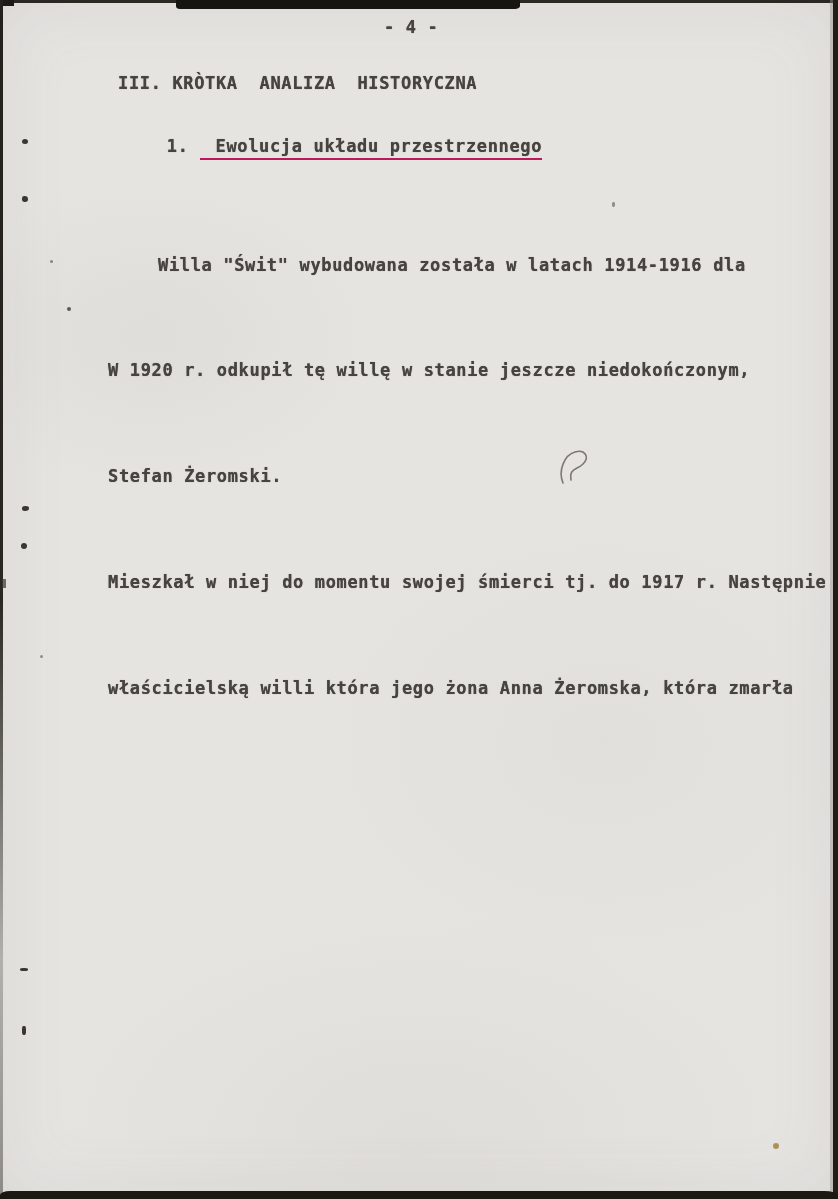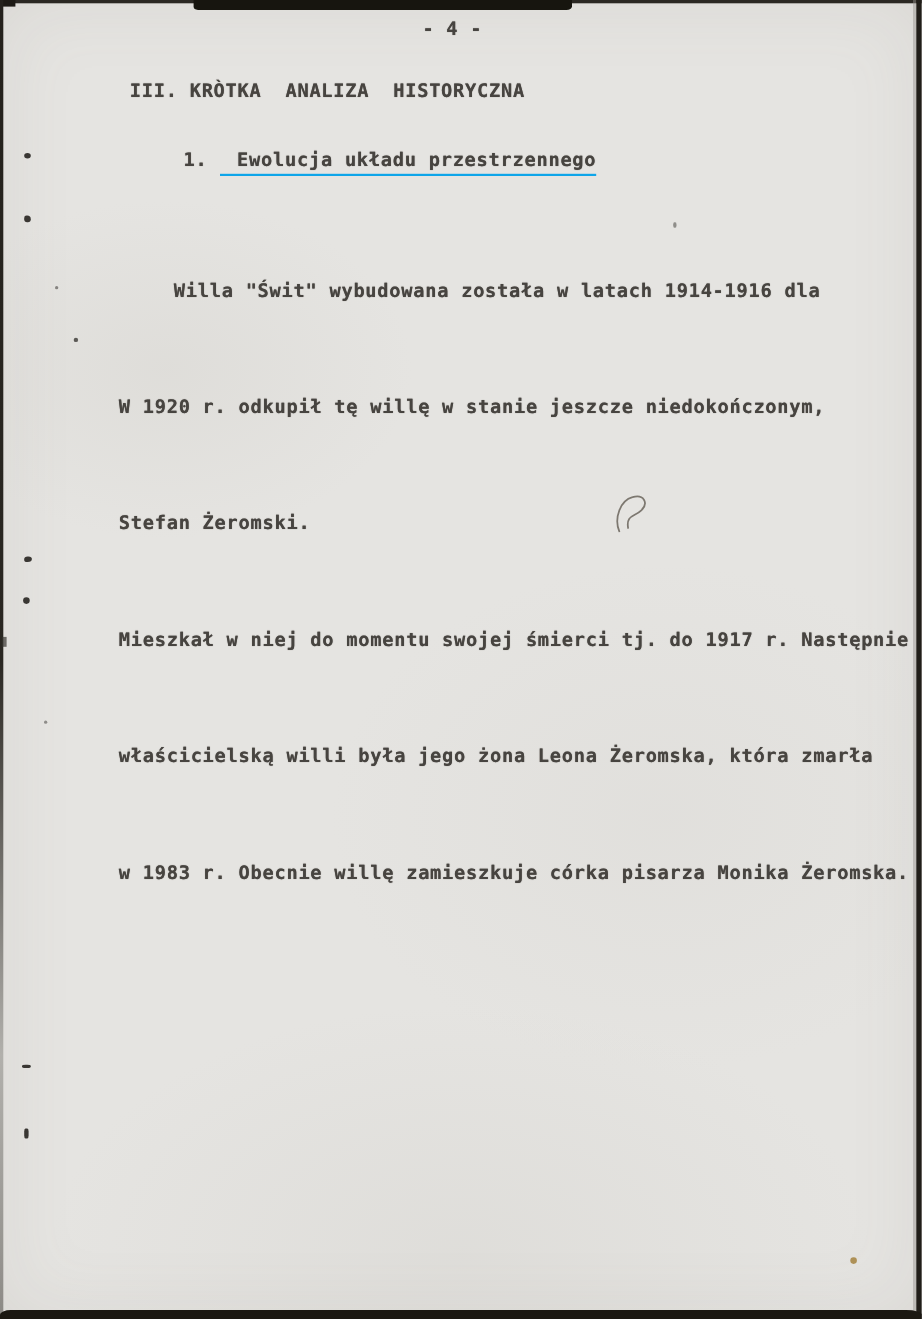--- a/index.html
+++ b/index.html
@@ -34,21 +34,21 @@
     font-weight:700;
     font-size:17px;
     letter-spacing:0.65px;
     text-shadow:0 0 0.7px rgba(62,58,52,0.85);
     white-space:pre;
   }
   .page-number { position:absolute; left:384px; top:17px; }
   .section-heading { position:absolute; left:118px; top:73px; }
   .subsection-heading { position:absolute; left:145px; top:116px; }
   .subsection-number { margin-right:11px; }
-  .subsection-title { border-bottom:2px solid #0ea5e9; padding-bottom:2px;padding-left:16px; }
+  .subsection-title { border-bottom:2px solid #be185d; padding-bottom:2px;padding-left:16px; }
 
   .body-text {
     position:absolute; left:108px; top:177px; width:730px;
     line-height:35.3px;
   }
   .tline { height:35.3px; }
   .ind-a { padding-left:50px; }
 
   .handwritten {
     font-family:"DejaVu Sans", "Liberation Sans", sans-serif;
@@ -107,22 +107,21 @@
 
 <div class="tw subsection-heading">
   <span class="subsection-number">1.</span><span class="subsection-title">Ewolucja układu przestrzennego</span>
 </div>
 
 <div class="body-text tw">
   <div class="tline ind-a">Willa "Świt" wybudowana została w latach 1914-1916 dla</div>
   <div class="tline">W 1920 r. odkupił tę willę w stanie jeszcze niedokończonym,</div>
   <div class="tline">Stefan Żeromski.</div>
   <div class="tline">Mieszkał w niej do momentu swojej śmierci tj. do 1917 r. Następnie</div>
-  <div class="tline">właścicielską willi była jego żona Leona Żeromska, która zmarła</div>
-  <div class="tline">w 1983 r. Obecnie willę zamieszkuje córka pisarza Monika Żeromska.</div>
+  <div class="tline">właścicielską willi która jego żona Anna Żeromska, która zmarła</div>
   
   
   
   
   
   
   
   
   
   

